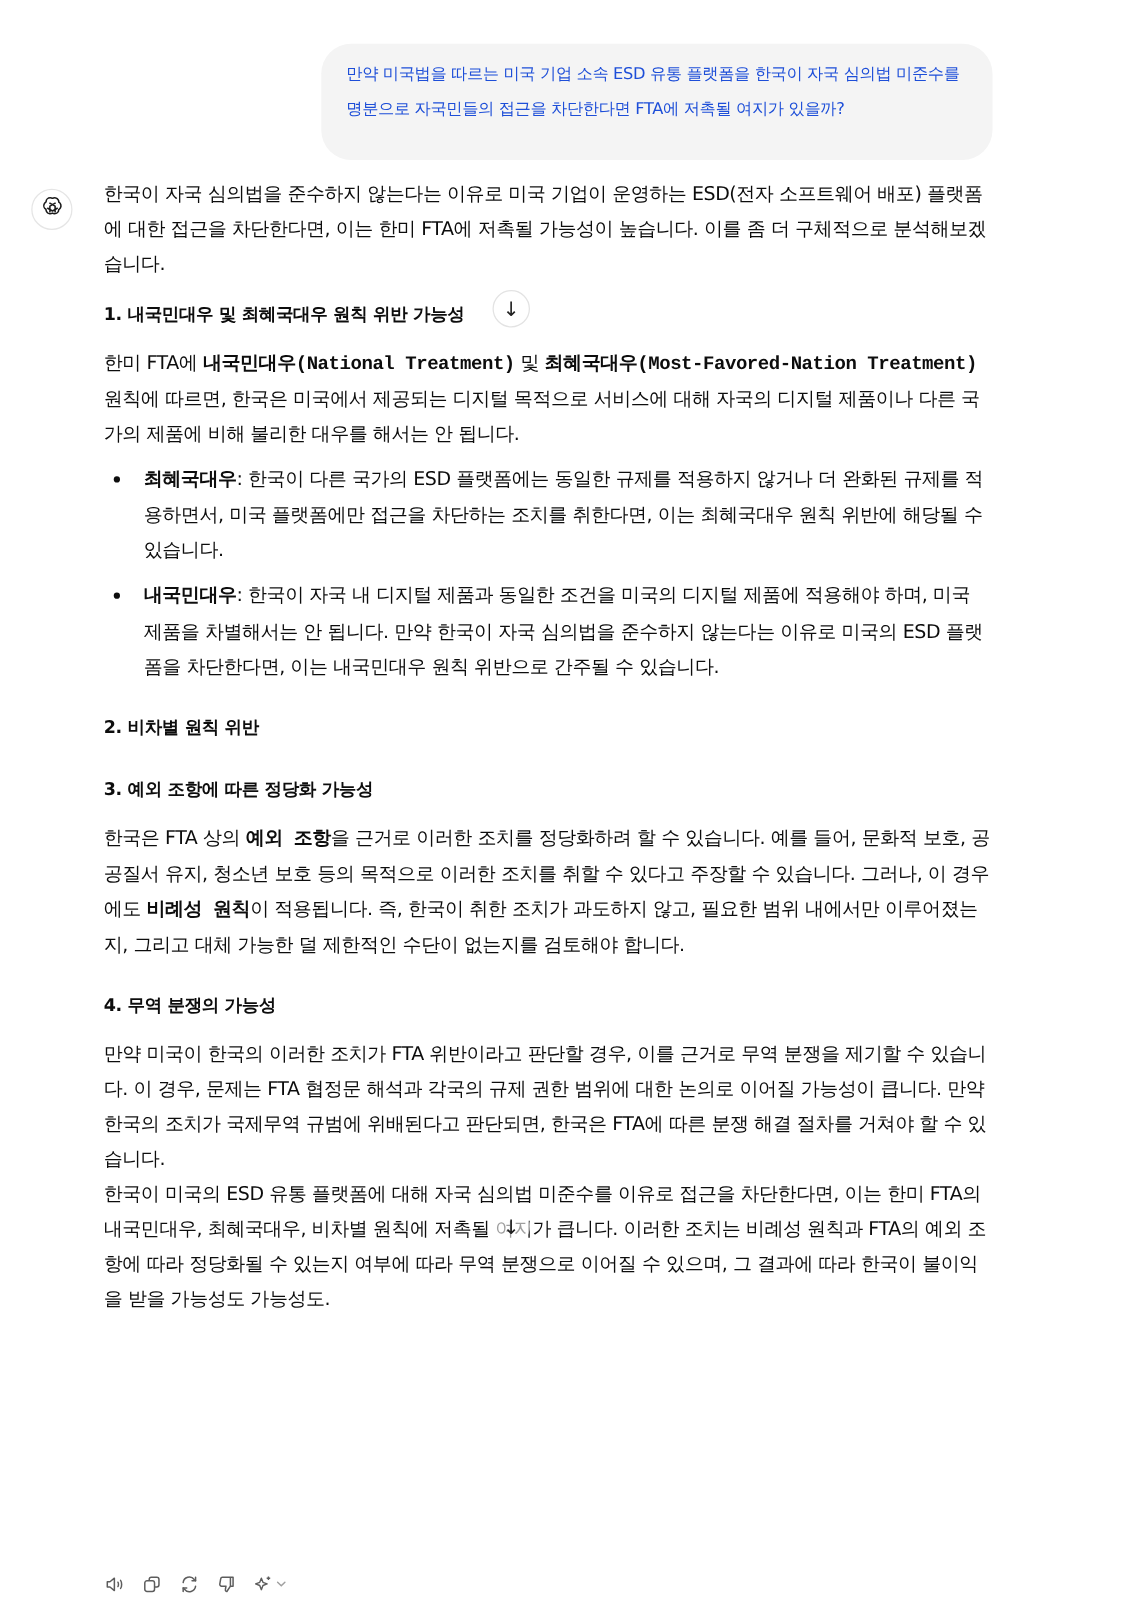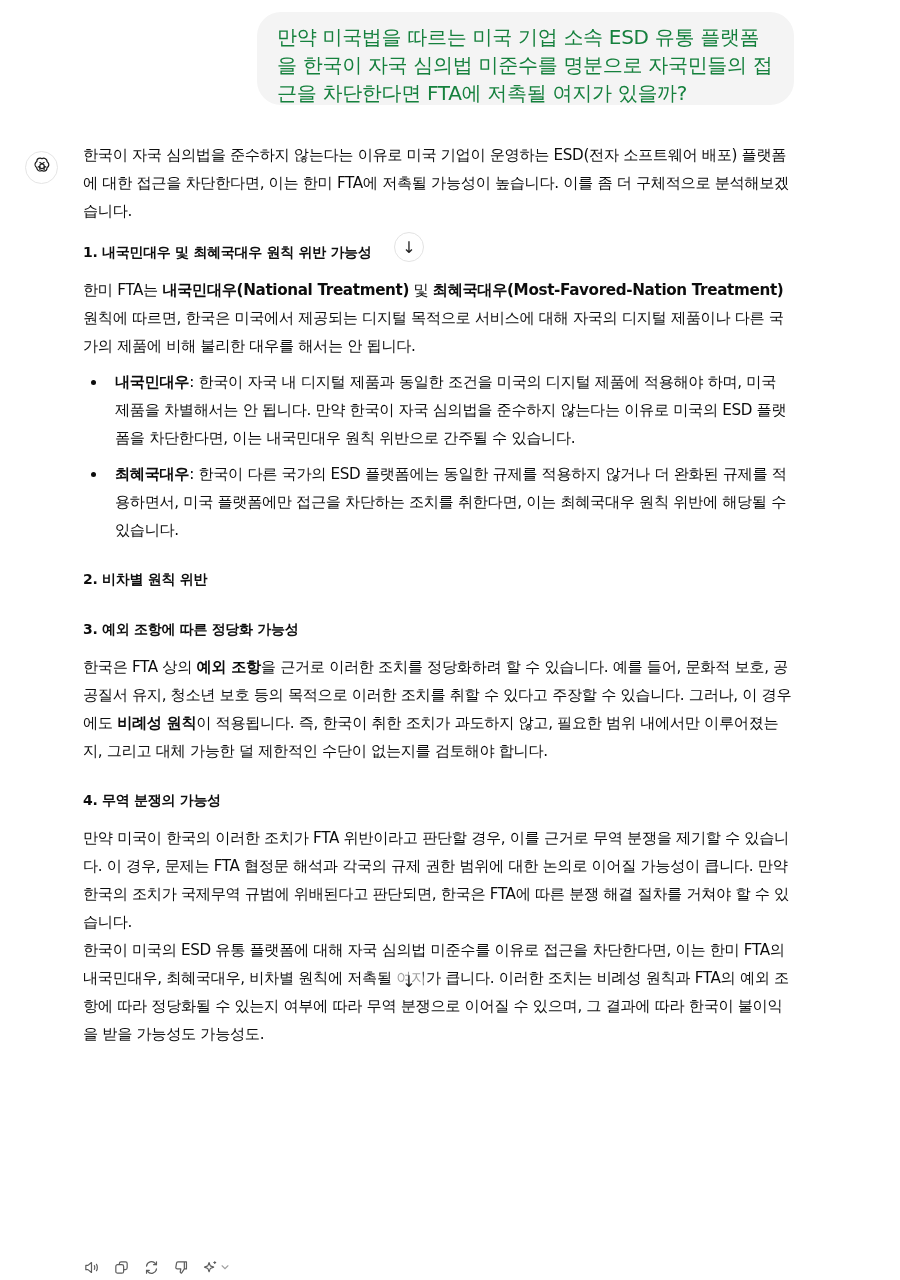--- a/index.html
+++ b/index.html
@@ -4,24 +4,24 @@
 <style>
   * { box-sizing: border-box; margin: 0; padding: 0; }
   html, body {
     width: 900px; height: 1280px; background: #ffffff; overflow: hidden;
     font-family: "DejaVu Sans", "Liberation Sans", sans-serif;
     color: #0d0d0d;
   }
   .page { position: relative; width: 900px; height: 1280px; }
 
   .user-bubble {
-    position: absolute; left: 257px; top: 12px; width: 537px; height: 93px;
+    position: absolute; left: 257px; top: 35px; width: 537px; height: 93px;
     background: #f4f4f4; border-radius: 24px;
     padding: 11px 20px 0 20px;
-    font-size: 20px; line-height: 28px; color: #15803d;
+    font-size: 13px; line-height: 28px; color: #1d4ed8;
     letter-spacing: -0.3px;
   }
 
   .assistant-avatar {
     position: absolute; left: 25px; top: 151px; width: 33px; height: 33px;
     border-radius: 50%; border: 1px solid #e5e5e5; background: #fff;
     display: flex; align-items: center; justify-content: center;
   }
 
   .answer {
@@ -29,21 +29,21 @@
     font-size: 15.2px; line-height: 28px; color: #0d0d0d;
     letter-spacing: -0.35px;
   }
   .answer p { margin: 0 0 0 0; }
   .answer .intro { margin-bottom: 12px; }
   .answer h3 {
     font-size: 14px; font-weight: bold; line-height: 30px;
     margin: 20px 0 9px 0; letter-spacing: -0.3px; color: #0d0d0d;
   }
   .answer h3.first { margin-top: 0; }
-  .answer strong { font-weight: bold; }
+  .answer strong { font-weight: bold; font-family: Liberation Mono, monospace; }
   .answer ul { list-style: none; margin: 8px 0 0 0; padding: 0; }
   .answer li { position: relative; padding-left: 32px; margin-bottom: 8px; }
   .answer li::before {
     content: ""; position: absolute; left: 8px; top: 12px;
     width: 5px; height: 5px; border-radius: 50%; background: #0d0d0d;
   }
 
   .scroll-down {
     position: absolute; width: 30px; height: 30px; border-radius: 50%;
     background: rgba(255,255,255,0.9); border: 1px solid #e3e3e3;
@@ -82,25 +82,25 @@
         <path d="M9 7.5l5.5 3.2v6.2M15 7.5l-5.5 3.2v6.2M7 12.5l5 2.9 5-2.9"></path>
       </svg>
     </span>
   </div>
 
   <div class="answer">
     <p class="intro">한국이 자국 심의법을 준수하지 않는다는 이유로 미국 기업이 운영하는 ESD(전자 소프트웨어 배포) 플랫폼에 대한 접근을 차단한다면, 이는 한미 FTA에 저촉될 가능성이 높습니다. 이를 좀 더 구체적으로 분석해보겠습니다.</p>
 
     <h3 class="first">1. 내국민대우 및 최혜국대우 원칙 위반 가능성</h3>
     <p>
-      <span>한미 FTA는 </span><strong>내국민대우(National Treatment)</strong><span> 및 </span><strong>최혜국대우(Most-Favored-Nation Treatment)</strong><span> 원칙에 따르면, 한국은 미국에서 제공되는 디지털 목적으로 서비스에 대해 자국의 디지털 제품이나 다른 국가의 제품에 비해 불리한 대우를 해서는 안 됩니다.</span>
+      <span>한미 FTA에 </span><strong>내국민대우(National Treatment)</strong><span> 및 </span><strong>최혜국대우(Most-Favored-Nation Treatment)</strong><span> 원칙에 따르면, 한국은 미국에서 제공되는 디지털 목적으로 서비스에 대해 자국의 디지털 제품이나 다른 국가의 제품에 비해 불리한 대우를 해서는 안 됩니다.</span>
     </p>
     <ul>
+      <li><strong>최혜국대우</strong><span>: 한국이 다른 국가의 ESD 플랫폼에는 동일한 규제를 적용하지 않거나 더 완화된 규제를 적용하면서, 미국 플랫폼에만 접근을 차단하는 조치를 취한다면, 이는 최혜국대우 원칙 위반에 해당될 수 있습니다.</span></li>
       <li><strong>내국민대우</strong><span>: 한국이 자국 내 디지털 제품과 동일한 조건을 미국의 디지털 제품에 적용해야 하며, 미국 제품을 차별해서는 안 됩니다. 만약 한국이 자국 심의법을 준수하지 않는다는 이유로 미국의 ESD 플랫폼을 차단한다면, 이는 내국민대우 원칙 위반으로 간주될 수 있습니다.</span></li>
-      <li><strong>최혜국대우</strong><span>: 한국이 다른 국가의 ESD 플랫폼에는 동일한 규제를 적용하지 않거나 더 완화된 규제를 적용하면서, 미국 플랫폼에만 접근을 차단하는 조치를 취한다면, 이는 최혜국대우 원칙 위반에 해당될 수 있습니다.</span></li>
     </ul>
 
     <h3>2. 비차별 원칙 위반</h3>
 
     <h3>3. 예외 조항에 따른 정당화 가능성</h3>
     <p>
       <span>한국은 FTA 상의 </span><strong>예외 조항</strong><span>을 근거로 이러한 조치를 정당화하려 할 수 있습니다. 예를 들어, 문화적 보호, 공공질서 유지, 청소년 보호 등의 목적으로 이러한 조치를 취할 수 있다고 주장할 수 있습니다. 그러나, 이 경우에도 </span><strong>비례성 원칙</strong><span>이 적용됩니다. 즉, 한국이 취한 조치가 과도하지 않고, 필요한 범위 내에서만 이루어졌는지, 그리고 대체 가능한 덜 제한적인 수단이 없는지를 검토해야 합니다.</span>
     </p>
 
     <h3>4. 무역 분쟁의 가능성</h3>

